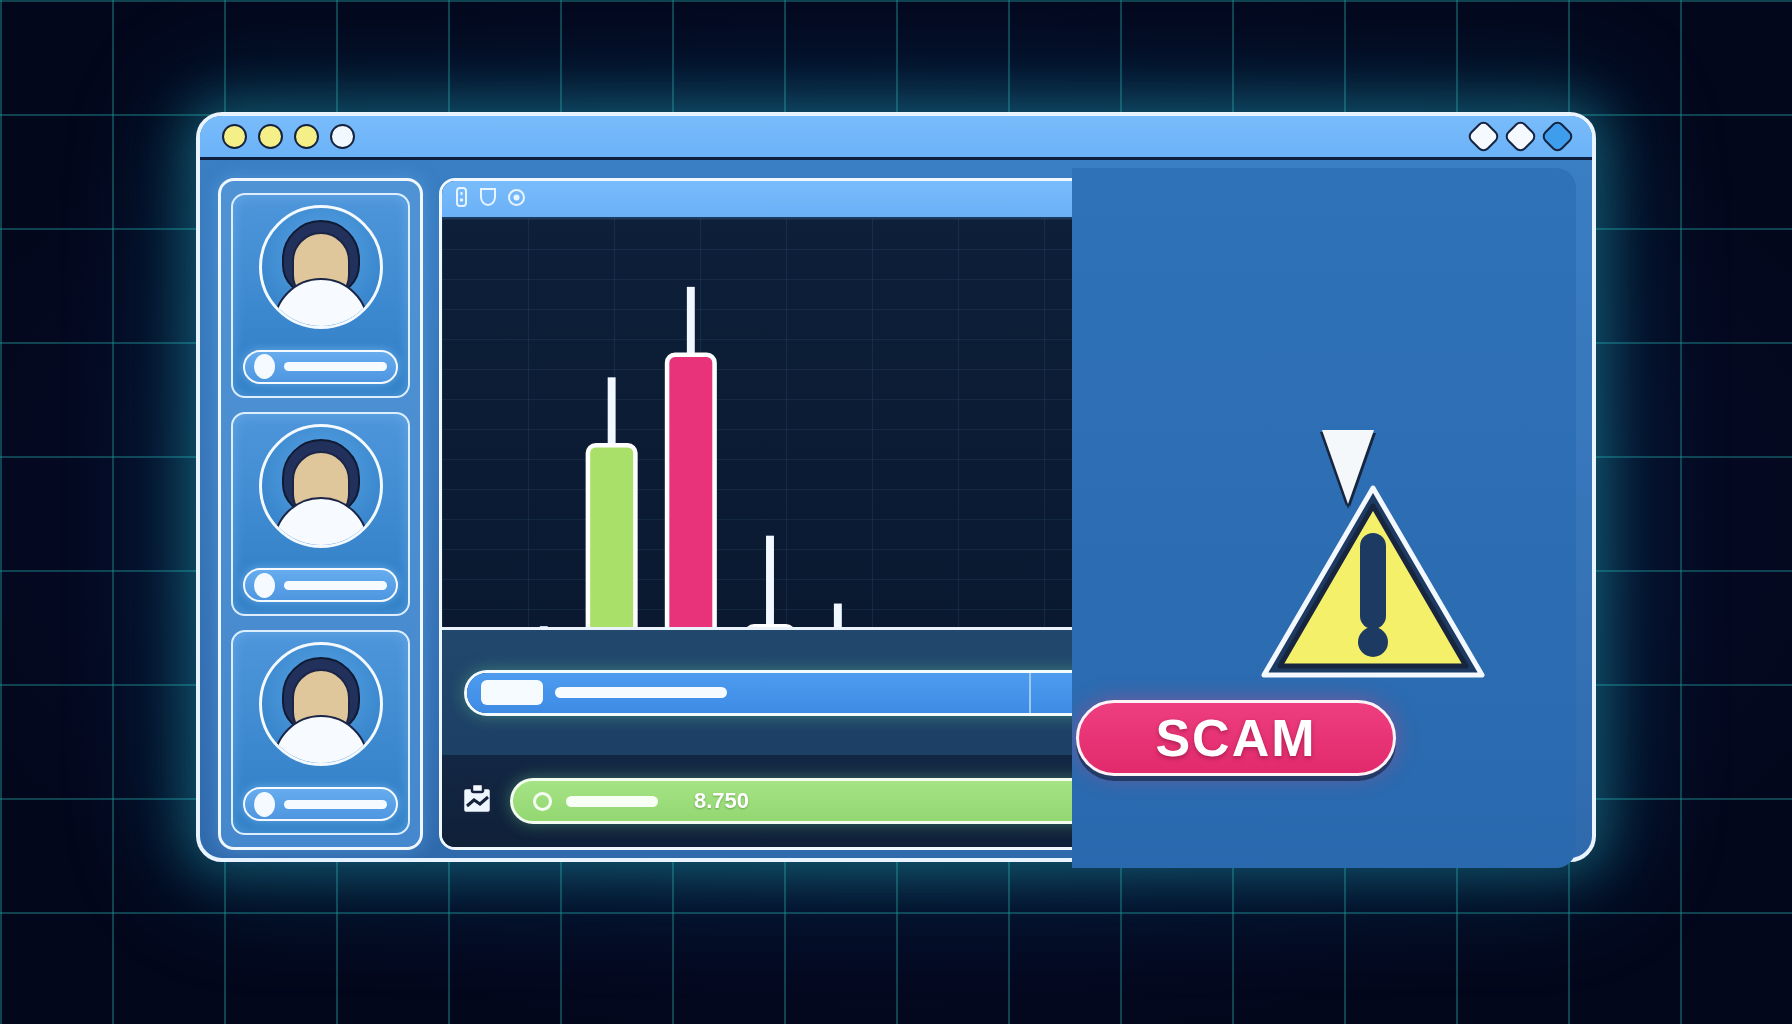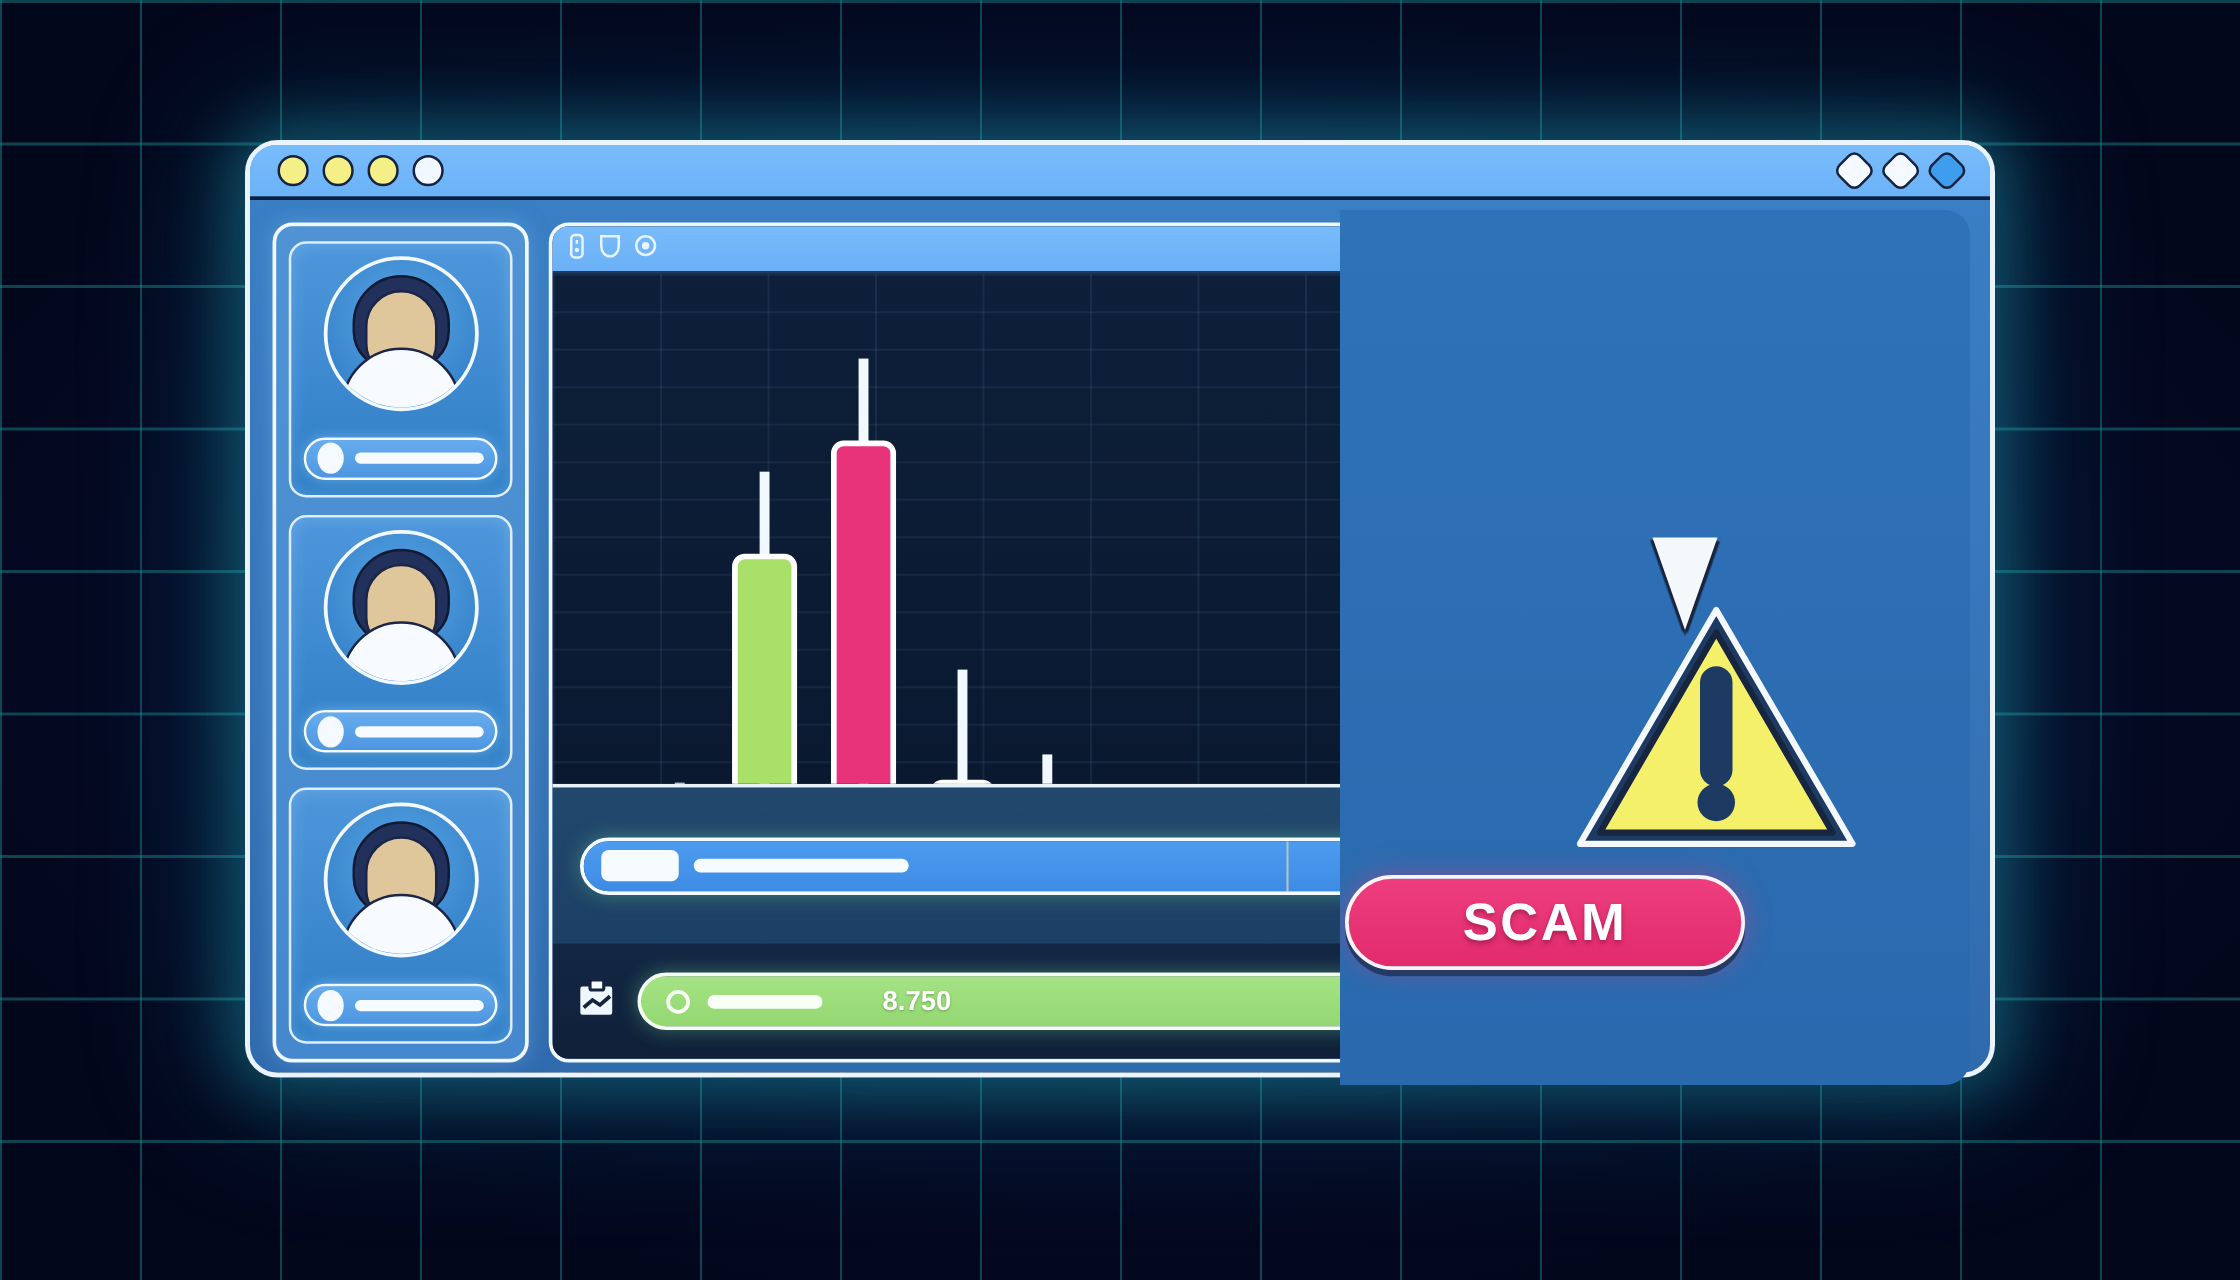--- a/index.html
+++ b/index.html
@@ -198,21 +198,21 @@
   #stat-pill{
     flex:1; height:46px; border-radius:23px;
     background:linear-gradient(180deg,#a5e385 0%,#93d771 100%);
     border:3px solid #f3fdef;
     display:flex; align-items:center; padding:0 20px; gap:14px;
     box-shadow:0 0 16px rgba(120,230,150,.38);
   }
   .sp-ring{ width:19px; height:19px; border-radius:50%; border:3.5px solid #f7fff3; }
   .sp-bar{ width:92px; height:11px; border-radius:6px; background:#f8fff5; }
   #stat-value-1{
-    color:#ffffff; font-size:22px; font-weight:bold; margin-left:34px;
+    color:#ffffff; font-size:22px; font-weight:bold; margin-left:22px;
     text-shadow:0 1px 2px rgba(40,90,30,.45);
   }
   #stat-value-2{
     color:#ffffff; font-size:22px; font-weight:bold; margin-left:auto;
     text-shadow:0 1px 2px rgba(40,90,30,.45);
   }
   .sp-arrows{ font-size:19px; }
 
   
   #alert-panel{
@@ -239,21 +239,21 @@
   #warning-triangle{ position:absolute; left:186px; top:312px; }
   #scam-button{
     position:absolute; left:4px; top:532px; width:320px; height:76px;
     border-radius:38px;
     background:linear-gradient(180deg,#ee3e7f 0%,#e12a6c 100%);
     border:3px solid #fdf3f7;
     display:flex; align-items:center; justify-content:center;
     box-shadow:0 5px 0 rgba(10,25,50,.55), 0 0 22px rgba(235,60,120,.4);
   }
   #scam-label{
-    color:#ffffff; font-size:42px; font-weight:bold; letter-spacing:2px;
+    color:#ffffff; font-size:52px; font-weight:bold; letter-spacing:2px;
     text-shadow:0 2px 4px rgba(120,10,50,.5);
   }
 </style>
 </head>
 <body>
 
 <div id="bg-grid"></div>
 <div id="bg-vignette"></div>
 
 <div id="app-window">

